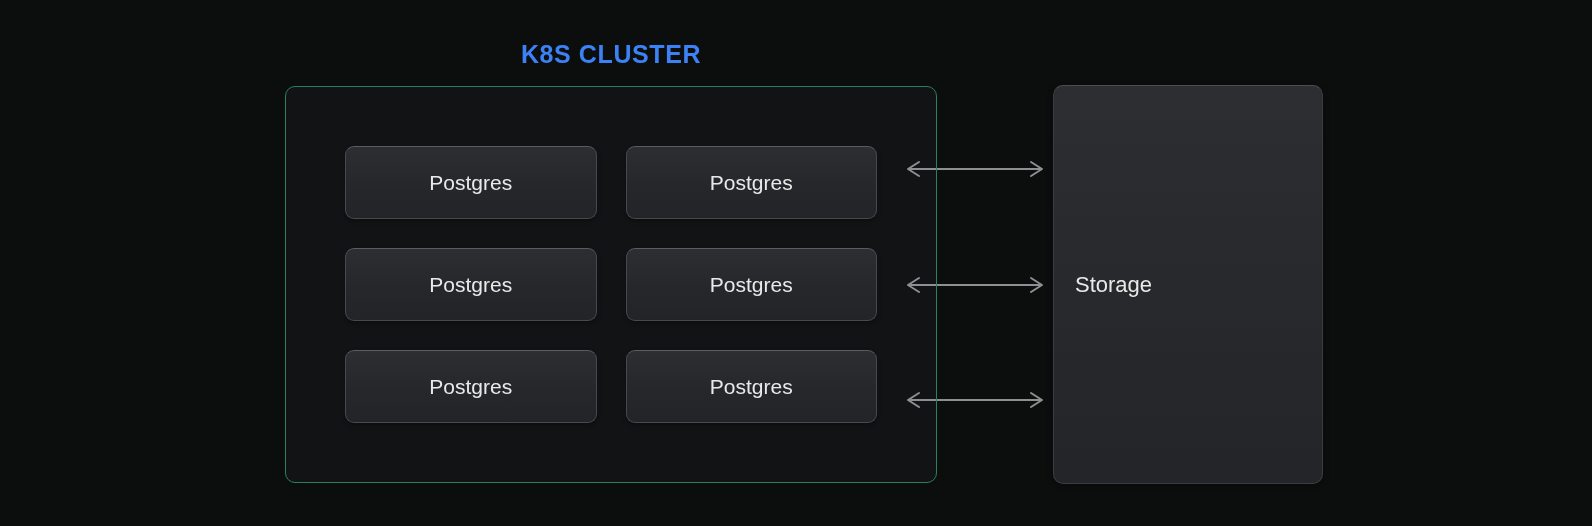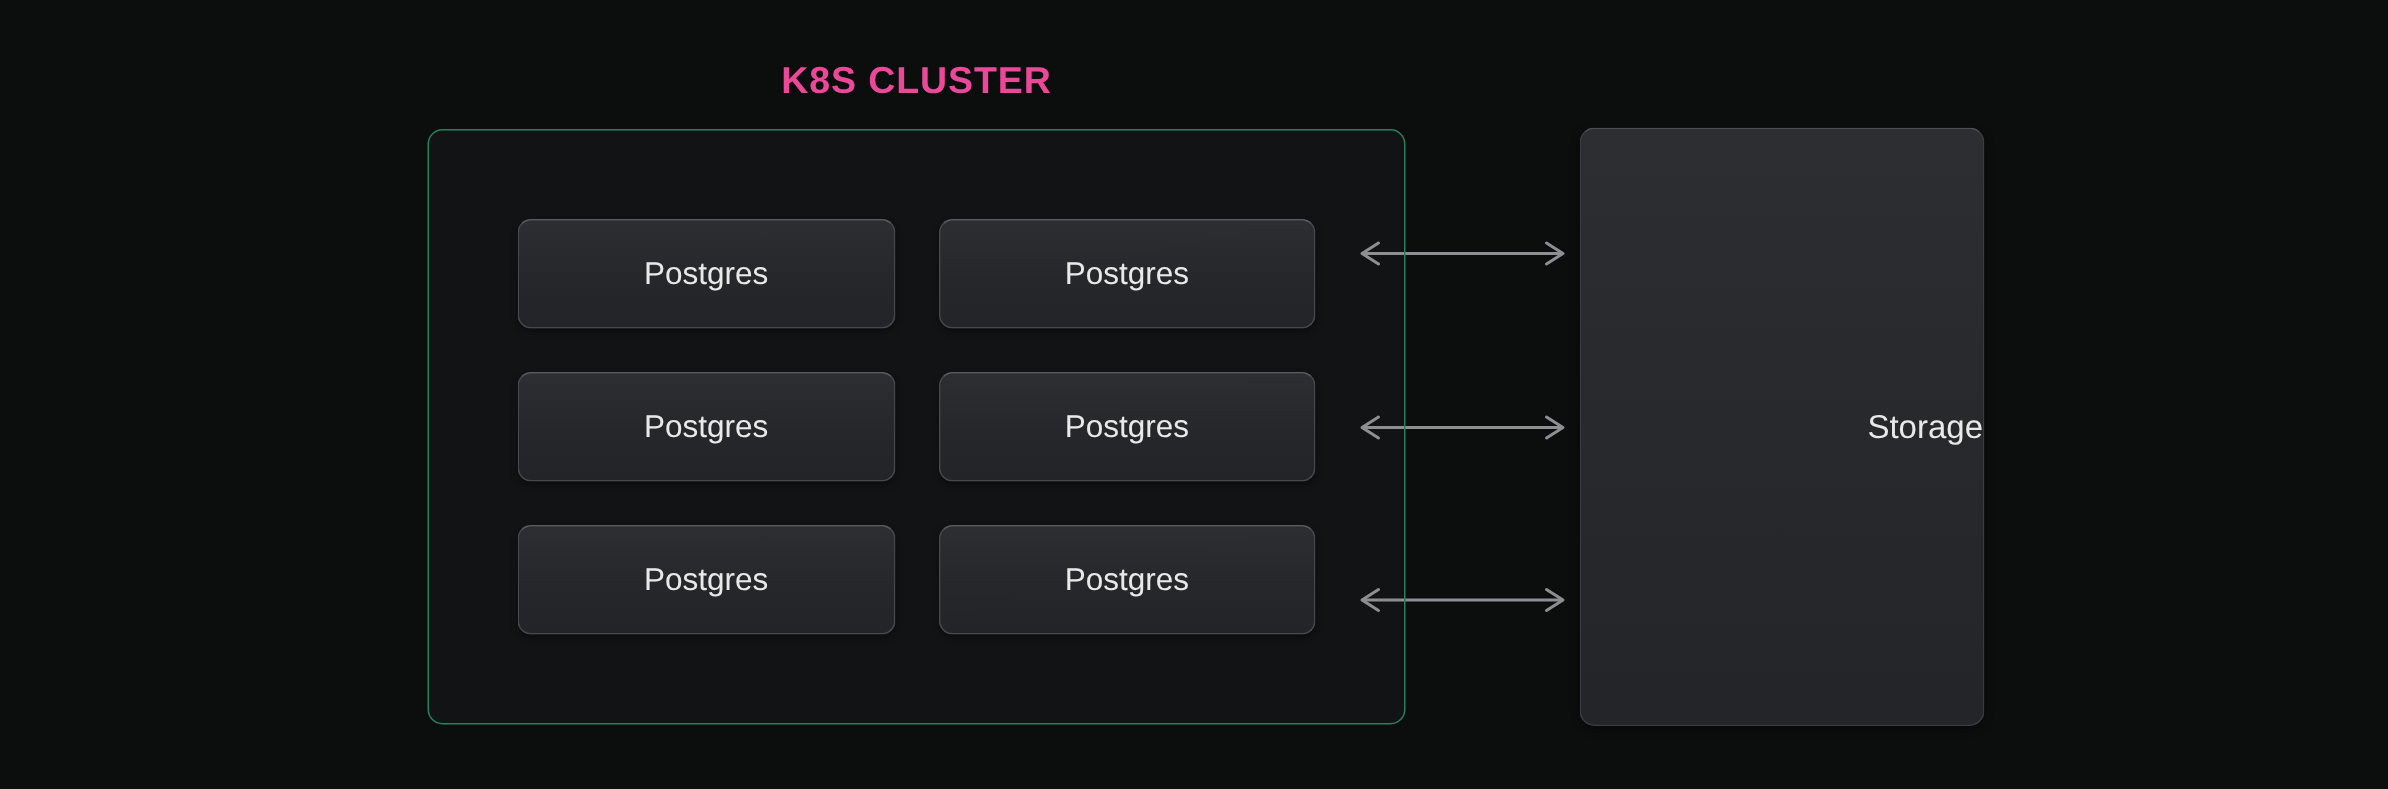--- a/index.html
+++ b/index.html
@@ -20,21 +20,21 @@
   }
   .cluster-title {
     position: absolute;
     left: 285px;
     top: 40px;
     width: 652px;
     text-align: center;
     font-size: 25px;
     font-weight: 700;
     letter-spacing: 0.6px;
-    color: #ec4899;
+    color: #3b82f6;
     z-index: 4;
   }
   .cluster {
     position: absolute;
     left: 285px;
     top: 86px;
     width: 652px;
     height: 397px;
     box-sizing: border-box;
     background: #121314;
@@ -97,25 +97,26 @@
     top: 85px;
     width: 270px;
     height: 399px;
     box-sizing: border-box;
     background: linear-gradient(180deg, #2d2e31 0%, #28292c 50%, #242528 100%);
     border: 1px solid #3b3c41;
     border-top-color: #4c4d52;
     border-radius: 10px;
     display: flex;
     align-items: center;
-    justify-content: flex-end;
+    justify-content: flex-start;
     color: #eae9e9;
     font-size: 22px;
     z-index: 2;
     box-shadow: 0 2px 6px rgba(0,0,0,0.35);
+    padding-left: 21px;
   }
 </style>
 </head>
 <body>
 
 <div class="canvas">
 
   <div class="cluster-title">K8S CLUSTER</div>
 
   <div class="cluster">

